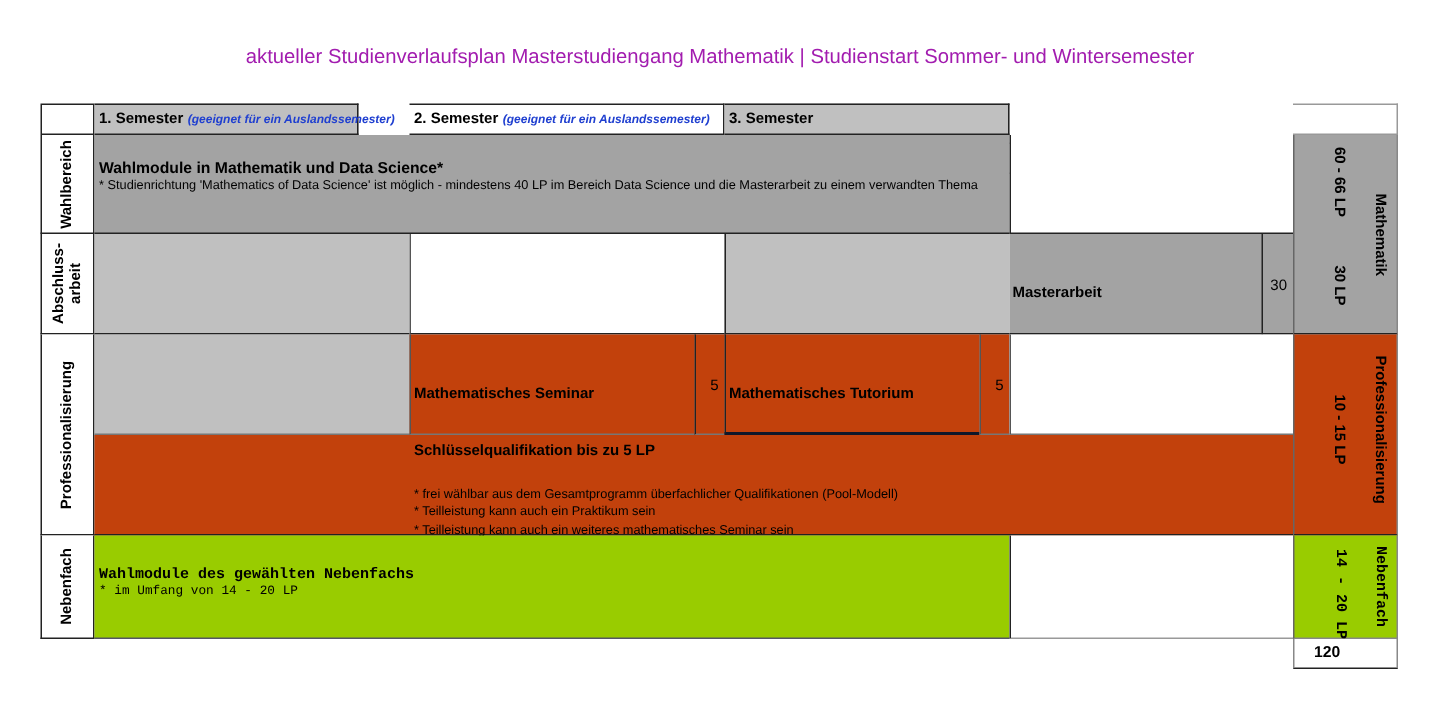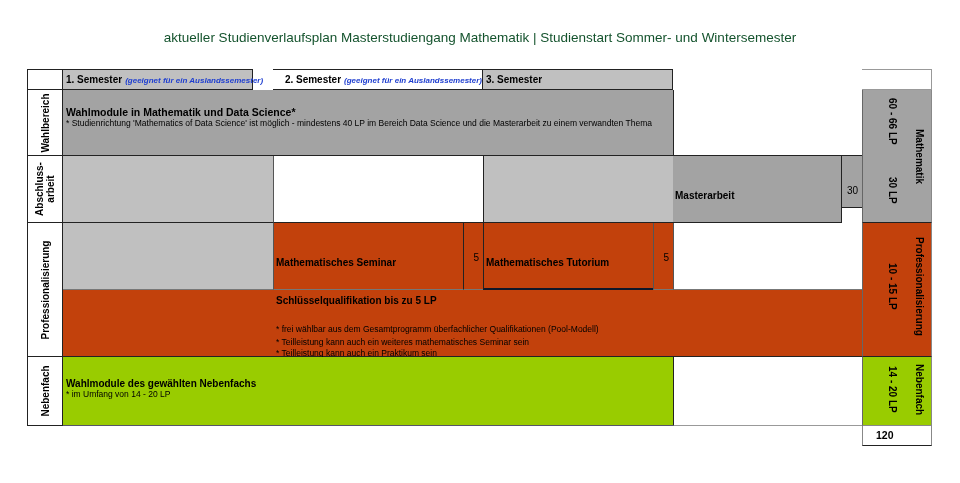--- a/index.html
+++ b/index.html
@@ -1,45 +1,45 @@
 <!DOCTYPE html>
 <html><head>
 <meta charset="utf-8">
 <style>
   html,body{margin:0;padding:0;background:#fff;}
   body{width:960px;height:483px;position:relative;overflow:hidden;font-family:"Liberation Sans",sans-serif;color:#000;}
   .abs{position:absolute;box-sizing:border-box;}
-  .title{left:0;top:30px;width:960px;text-align:center;font-size:13.5px;color:#14532d;}
+  .title{left:0;top:30px;width:960px;text-align:center;font-size:13.5px;color:#a21caf;}
   .cell{position:absolute;box-sizing:border-box;}
   .gray{background:#c0c0c0;}
   .yellow{background:#a3a3a3;}
   .blue{background:#c2410c;}
-  .green{background:#99cc00;}
+  .green{background:#99cc00;font-family:Liberation Mono, monospace;}
   .white{background:#fff;}
   .hdr{font-size:10px;font-weight:bold;padding:4px 0 0 3px;white-space:nowrap;}
   .hdr .note{font-size:8px;font-style:italic;color:#1f3fd0;font-weight:bold;margin-left:3px;}
   .vlabel{position:absolute;left:50%;top:50%;transform:translate(-50%,-50%) rotate(-90deg);white-space:nowrap;font-size:10px;font-weight:bold;text-align:center;line-height:11px;}
   .vright{position:absolute;white-space:nowrap;font-size:10px;font-weight:bold;transform:rotate(90deg);transform-origin:left top;}
   .btitle{font-size:10.5px;font-weight:bold;}
   .bnote{font-size:8.5px;line-height:11px;}
   .mod{font-size:10px;font-weight:bold;}
   .lp{font-size:10px;text-align:right;padding-right:4px;}
 </style>
 </head>
 <body>
 
 <div class="abs title">aktueller Studienverlaufsplan Masterstudiengang Mathematik | Studienstart Sommer- und Wintersemester</div>
 
 <div class="abs" style="left:27px;top:69px;width:906px;height:358px;">
 
   <div class="cell white" style="left:0;top:0;width:36px;height:21px;border:1.5px solid #222;"></div>
-  <div class="cell gray hdr" style="left:36px;top:0;width:190px;height:21px;border:1.5px solid #222;border-left:none;">
+  <div class="cell gray hdr" style="left:36px;top:0;width:176px;height:21px;border:1.5px solid #222;border-left:none;">
     <span>1. Semester</span><span class="note">(geeignet für ein Auslandssemester)</span>
   </div>
-  <div class="cell white hdr" style="left:246px;top:0;width:210px;height:21px;border:1.5px solid #222;border-left:none;text-align:right;">
+  <div class="cell white hdr" style="left:246px;top:0;width:210px;height:21px;border:1.5px solid #222;border-left:none;">
     <span>2. Semester</span><span class="note">(geeignet für ein Auslandssemester)</span>
   </div>
   <div class="cell gray hdr" style="left:456px;top:0;width:190px;height:21px;border:1.5px solid #222;border-left:none;">
     <span>3. Semester</span>
   </div>
   <div class="cell white hdr" style="left:646px;top:0;width:189px;height:21px;border:1.5px solid #222;border-left:none;margin-top:26px;">
     <span>4. Semester</span>
   </div>
   <div class="cell white" style="left:835px;top:0;width:70px;height:21px;border:1px solid #999;border-left:none;"></div>
 
@@ -61,21 +61,21 @@
     <div class="bnote">* Studienrichtung 'Mathematics of Data Science' ist möglich - mindestens 40 LP im Bereich Data Science und die Masterarbeit zu einem verwandten Thema</div>
   </div>
   <div class="cell white" style="left:646px;top:21px;width:189px;height:66px;border-left:1.5px solid #222;border-bottom:1.5px solid #222;"></div>
 
   <div class="cell gray" style="left:36px;top:87px;width:210px;height:67px;border-bottom:1.5px solid #222;"></div>
   <div class="cell white" style="left:246px;top:87px;width:210px;height:67px;border-left:1px solid #555;border-bottom:1.5px solid #222;"></div>
   <div class="cell gray" style="left:456px;top:87px;width:190px;height:67px;border-left:1.5px solid #222;border-bottom:1.5px solid #222;"></div>
   <div class="cell yellow" style="left:646px;top:87px;width:169px;height:67px;border-right:1.5px solid #222;border-bottom:1.5px solid #222;padding:29px 0 0 2px;">
     <span class="mod">Masterarbeit</span>
   </div>
-  <div class="cell yellow lp" style="left:815px;top:87px;width:20px;height:52px;padding-top:29px;border-bottom:1.5px solid #222;">
+  <div class="cell yellow lp" style="left:815px;top:87px;width:20px;height:67px;padding-top:29px;border-bottom:1.5px solid #222;">
     <span>30</span>
   </div>
 
   <div class="cell gray" style="left:36px;top:154px;width:210px;height:67px;border-bottom:1px solid #777;"></div>
   <div class="cell blue" style="left:246px;top:154px;width:190px;height:67px;border-left:1px solid #555;border-bottom:1px solid #777;padding:29px 0 0 2px;">
     <span class="mod">Mathematisches Seminar</span>
   </div>
   <div class="cell blue lp" style="left:436px;top:154px;width:20px;height:67px;border-left:1.5px solid #222;border-bottom:1px solid #777;padding-top:29px;">
     <span>5</span>
   </div>
@@ -83,22 +83,22 @@
     <span class="mod">Mathematisches Tutorium</span>
   </div>
   <div class="cell blue lp" style="left:626px;top:154px;width:20px;height:67px;border-left:1px solid #555;border-bottom:1px solid #777;padding-top:29px;">
     <span>5</span>
   </div>
   <div class="cell white" style="left:646px;top:154px;width:189px;height:67px;border-left:1px solid #555;border-bottom:1px solid #777;"></div>
 
   <div class="cell blue" style="left:36px;top:221px;width:799px;height:67px;border-bottom:1.5px solid #222;padding:5px 0 0 213px;">
     <div class="btitle" style="font-size:10px;margin-bottom:18px;">Schlüsselqualifikation bis zu 5 LP</div>
     <div class="bnote">* frei wählbar aus dem Gesamtprogramm überfachlicher Qualifikationen (Pool-Modell)</div>
+    <div class="bnote">* Teilleistung kann auch ein Praktikum sein</div>
     <div class="bnote" style="margin-top:2px;">* Teilleistung kann auch ein weiteres mathematisches Seminar sein</div>
-    <div class="bnote">* Teilleistung kann auch ein Praktikum sein</div>
   </div>
 
   <div class="cell green" style="left:36px;top:288px;width:610px;height:69px;border-bottom:1.5px solid #556;padding:21px 3px 0 3px;">
     <div class="btitle" style="font-size:10px;">Wahlmodule des gewählten Nebenfachs</div>
     <div class="bnote">* im Umfang von 14 - 20 LP</div>
   </div>
   <div class="cell white" style="left:646px;top:288px;width:189px;height:69px;border-left:1.5px solid #222;border-bottom:1px solid #999;"></div>
 
   <div class="cell yellow" style="left:835px;top:21px;width:70px;height:133px;border-left:1px solid #666;border-right:1px solid #888;border-bottom:1.5px solid #222;">
     <div class="vright" style="left:35px;top:8px;">60 - 66 LP</div>

